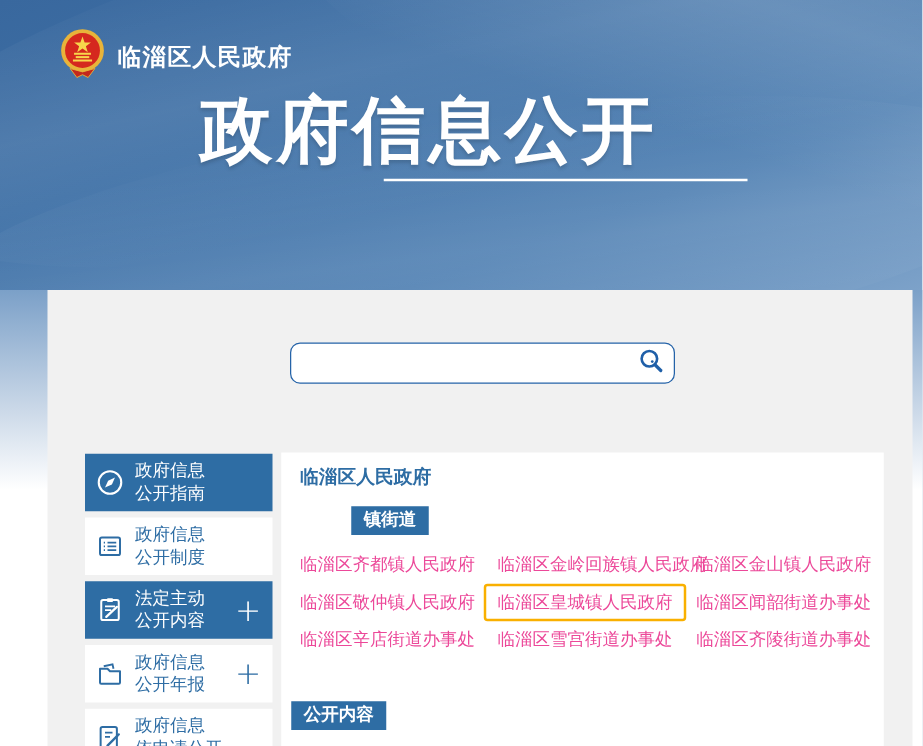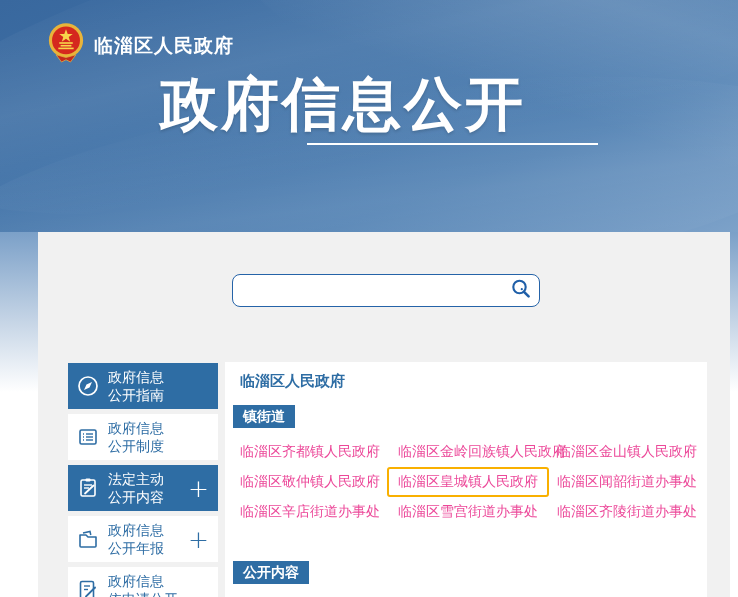--- a/index.html
+++ b/index.html
@@ -37,21 +37,21 @@
       background:#ffffff;color:#2e6da4;cursor:pointer;}
   .side-item.active{background:#2e6da4;color:#ffffff;}
   .side-item .ico{width:40px;display:flex;justify-content:center;align-items:center;}
   .side-item .lbl{font-size:14px;line-height:18px;}
   .side-item .plus{position:absolute;right:9px;top:50%;transform:translateY(-50%);font-size:25px;font-weight:200;line-height:1;}
   
   .content{position:absolute;left:225px;top:362px;width:482px;height:235px;background:#ffffff;}
   .content-heading{position:absolute;left:15px;top:10px;font-size:15px;font-weight:bold;color:#2e6da4;}
   .section-label{position:absolute;left:8px;background:#2e6da4;color:#ffffff;font-size:14px;font-weight:bold;
       padding:3px 10px;line-height:17px;}
-  .lab-towns{top:43px;}
+  .lab-towns{top:43px;margin-left:48px;}
   .lab-depts{top:199px;}
   .links-grid{position:absolute;left:4px;top:75px;display:grid;grid-template-columns:158px 159px 165px;grid-auto-rows:30px;}
   .gov-link{justify-self:start;align-self:start;display:inline-block;font-size:14px;color:#ec4899;
       padding:4px 9px;border:2px solid transparent;border-radius:3px;cursor:pointer;white-space:nowrap;}
   .gov-link.hl{border-color:#f9b000;}
 </style>
 </head>
 <body>
 
 <div class="page">

